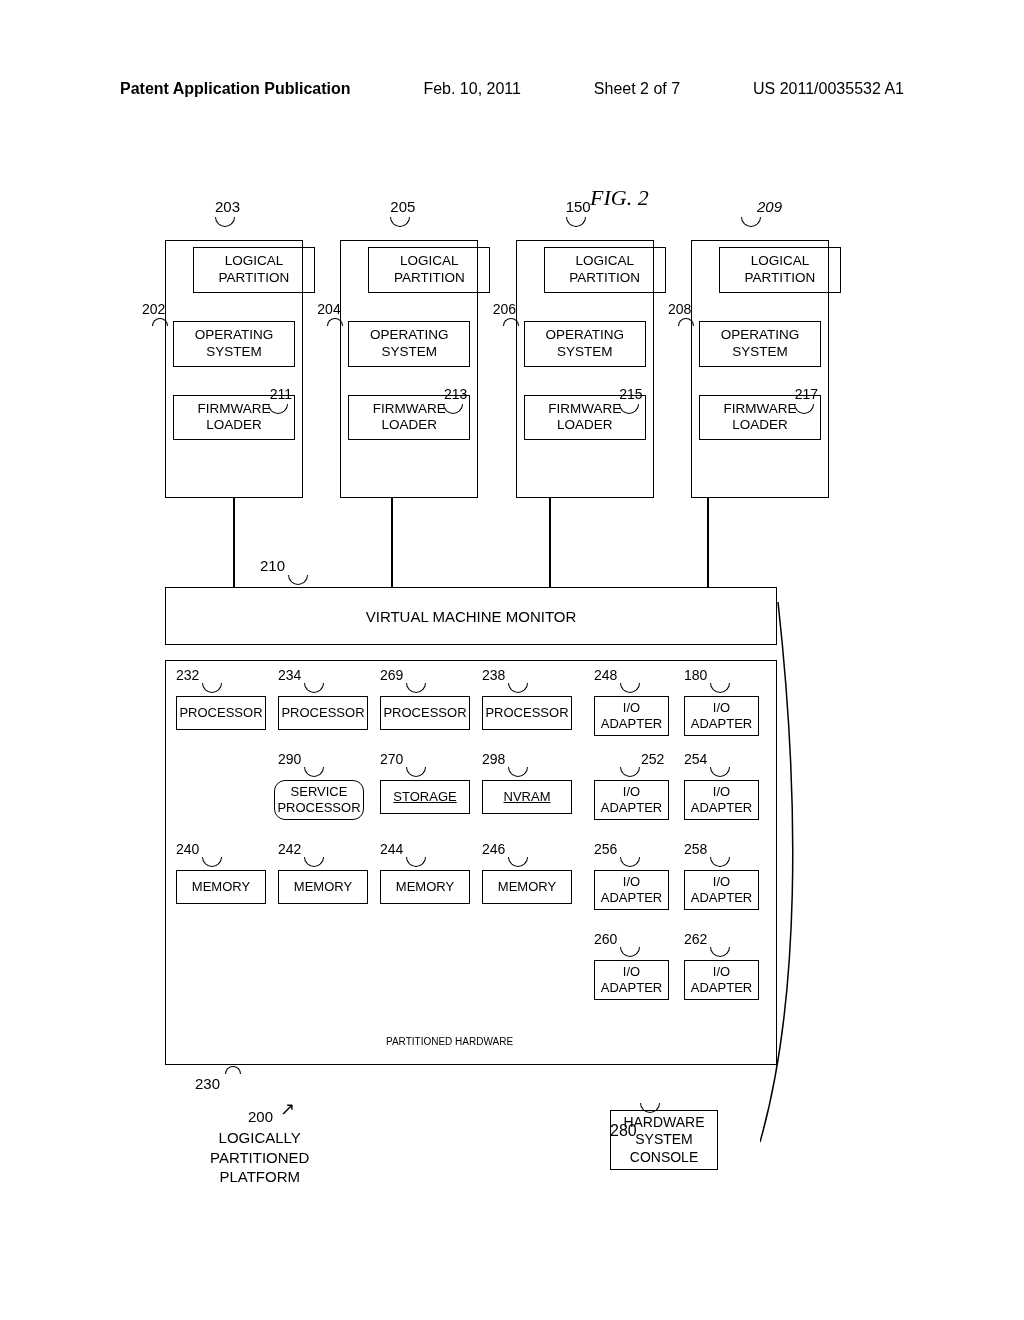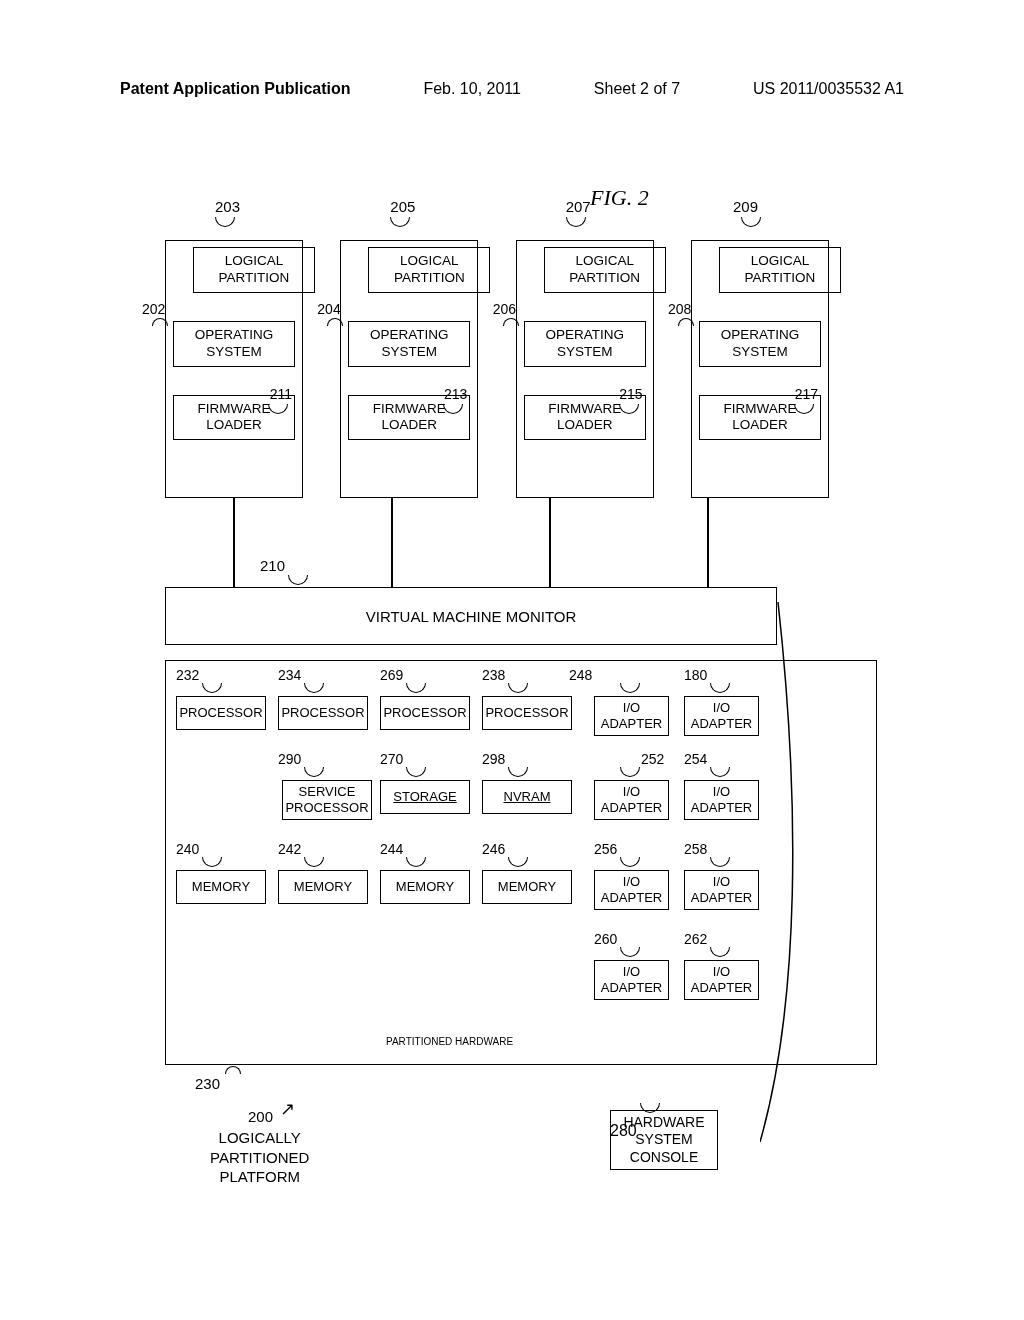--- a/index.html
+++ b/index.html
@@ -108,21 +108,21 @@
     top: 407px;
     font-size: 15px;
   }
 
   
   .vline { position:absolute; width:1.5px; background:#000; }
 
   .phw-box {
     position: absolute;
     left: 165px; top: 510px;
-    width: 712px;
+    width: 612px;
     height: 405px;
     border: 1.5px solid #000;
   }
   .ref-230 {
     position: absolute;
     left: 195px; top: 925px;
     font-size: 15px;
   }
 
   .hw-item {
@@ -221,35 +221,35 @@
         <div class="ref-hook" style="left:-24px; top:60px;">204</div>
         <div class="hook-up" style="left:-14px; top:77px;"></div>
         <div class="inner-box t2">OPERATING SYSTEM</div>
         <div class="ref-hook" style="right:10px; top:145px;">213</div>
         <div class="hook-down" style="right:14px; top:163px;"></div>
         <div class="inner-box t3">FIRMWARE LOADER</div>
       </div>
     </div>
 
     <div class="partition-col">
-      <div class="ref-top" style="left:50px;">207</div>
+      <div class="ref-top" style="left:50px;">150</div>
       <div class="hook-down" style="left:50px; top:-23px;"></div>
       <div class="partition-box">
         <div class="inner-box t1">LOGICAL PARTITION</div>
         <div class="ref-hook" style="left:-24px; top:60px;">206</div>
         <div class="hook-up" style="left:-14px; top:77px;"></div>
         <div class="inner-box t2">OPERATING SYSTEM</div>
         <div class="ref-hook" style="right:10px; top:145px;">215</div>
         <div class="hook-down" style="right:14px; top:163px;"></div>
         <div class="inner-box t3">FIRMWARE LOADER</div>
       </div>
     </div>
 
     <div class="partition-col">
-      <div class="ref-top" style="left:42px;">209</div>
+      <div class="ref-top" style="left:66px;font-style:italic;">209</div>
       <div class="hook-down" style="left:50px; top:-23px;"></div>
       <div class="partition-box">
         <div class="inner-box t1">LOGICAL PARTITION</div>
         <div class="ref-hook" style="left:-24px; top:60px;">208</div>
         <div class="hook-up" style="left:-14px; top:77px;"></div>
         <div class="inner-box t2">OPERATING SYSTEM</div>
         <div class="ref-hook" style="right:10px; top:145px;">217</div>
         <div class="hook-down" style="right:14px; top:163px;"></div>
         <div class="inner-box t3">FIRMWARE LOADER</div>
       </div>
@@ -276,31 +276,31 @@
     <div class="hw-item" style="left:112px; top:35px; width:90px; height:34px;">PROCESSOR</div>
 
     <div class="hw-ref" style="left:214px; top:6px;">269</div>
     <div class="hook-down" style="left:240px; top:22px;"></div>
     <div class="hw-item" style="left:214px; top:35px; width:90px; height:34px;">PROCESSOR</div>
 
     <div class="hw-ref" style="left:316px; top:6px;">238</div>
     <div class="hook-down" style="left:342px; top:22px;"></div>
     <div class="hw-item" style="left:316px; top:35px; width:90px; height:34px;">PROCESSOR</div>
 
-    <div class="hw-ref" style="left:403px; top:6px;">248</div>
+    <div class="hw-ref" style="left:428px; top:6px;">248</div>
     <div class="hook-down" style="left:454px; top:22px;"></div>
     <div class="hw-item" style="left:428px; top:35px; width:75px; height:40px;">I/O ADAPTER</div>
 
     <div class="hw-ref" style="left:518px; top:6px;">180</div>
     <div class="hook-down" style="left:544px; top:22px;"></div>
     <div class="hw-item" style="left:518px; top:35px; width:75px; height:40px;">I/O ADAPTER</div>
 
     <div class="hw-ref" style="left:112px; top:90px;">290</div>
     <div class="hook-down" style="left:138px; top:106px;"></div>
-    <div class="hw-item" style="left:116px; top:119px; width:90px; height:40px;">SERVICE PROCESSOR</div>
+    <div class="hw-item" style="left:108px; top:119px; width:90px; height:40px;border-radius:11px;">SERVICE PROCESSOR</div>
 
     <div class="hw-ref" style="left:214px; top:90px;">270</div>
     <div class="hook-down" style="left:240px; top:106px;"></div>
     <div class="hw-item" style="left:214px; top:119px; width:90px; height:34px; text-decoration:underline;">STORAGE</div>
 
     <div class="hw-ref" style="left:316px; top:90px;">298</div>
     <div class="hook-down" style="left:342px; top:106px;"></div>
     <div class="hw-item" style="left:316px; top:119px; width:90px; height:34px; text-decoration:underline;">NVRAM</div>
 
     <div class="hw-ref" style="left:428px; top:90px;margin-left:47px;">252</div>

